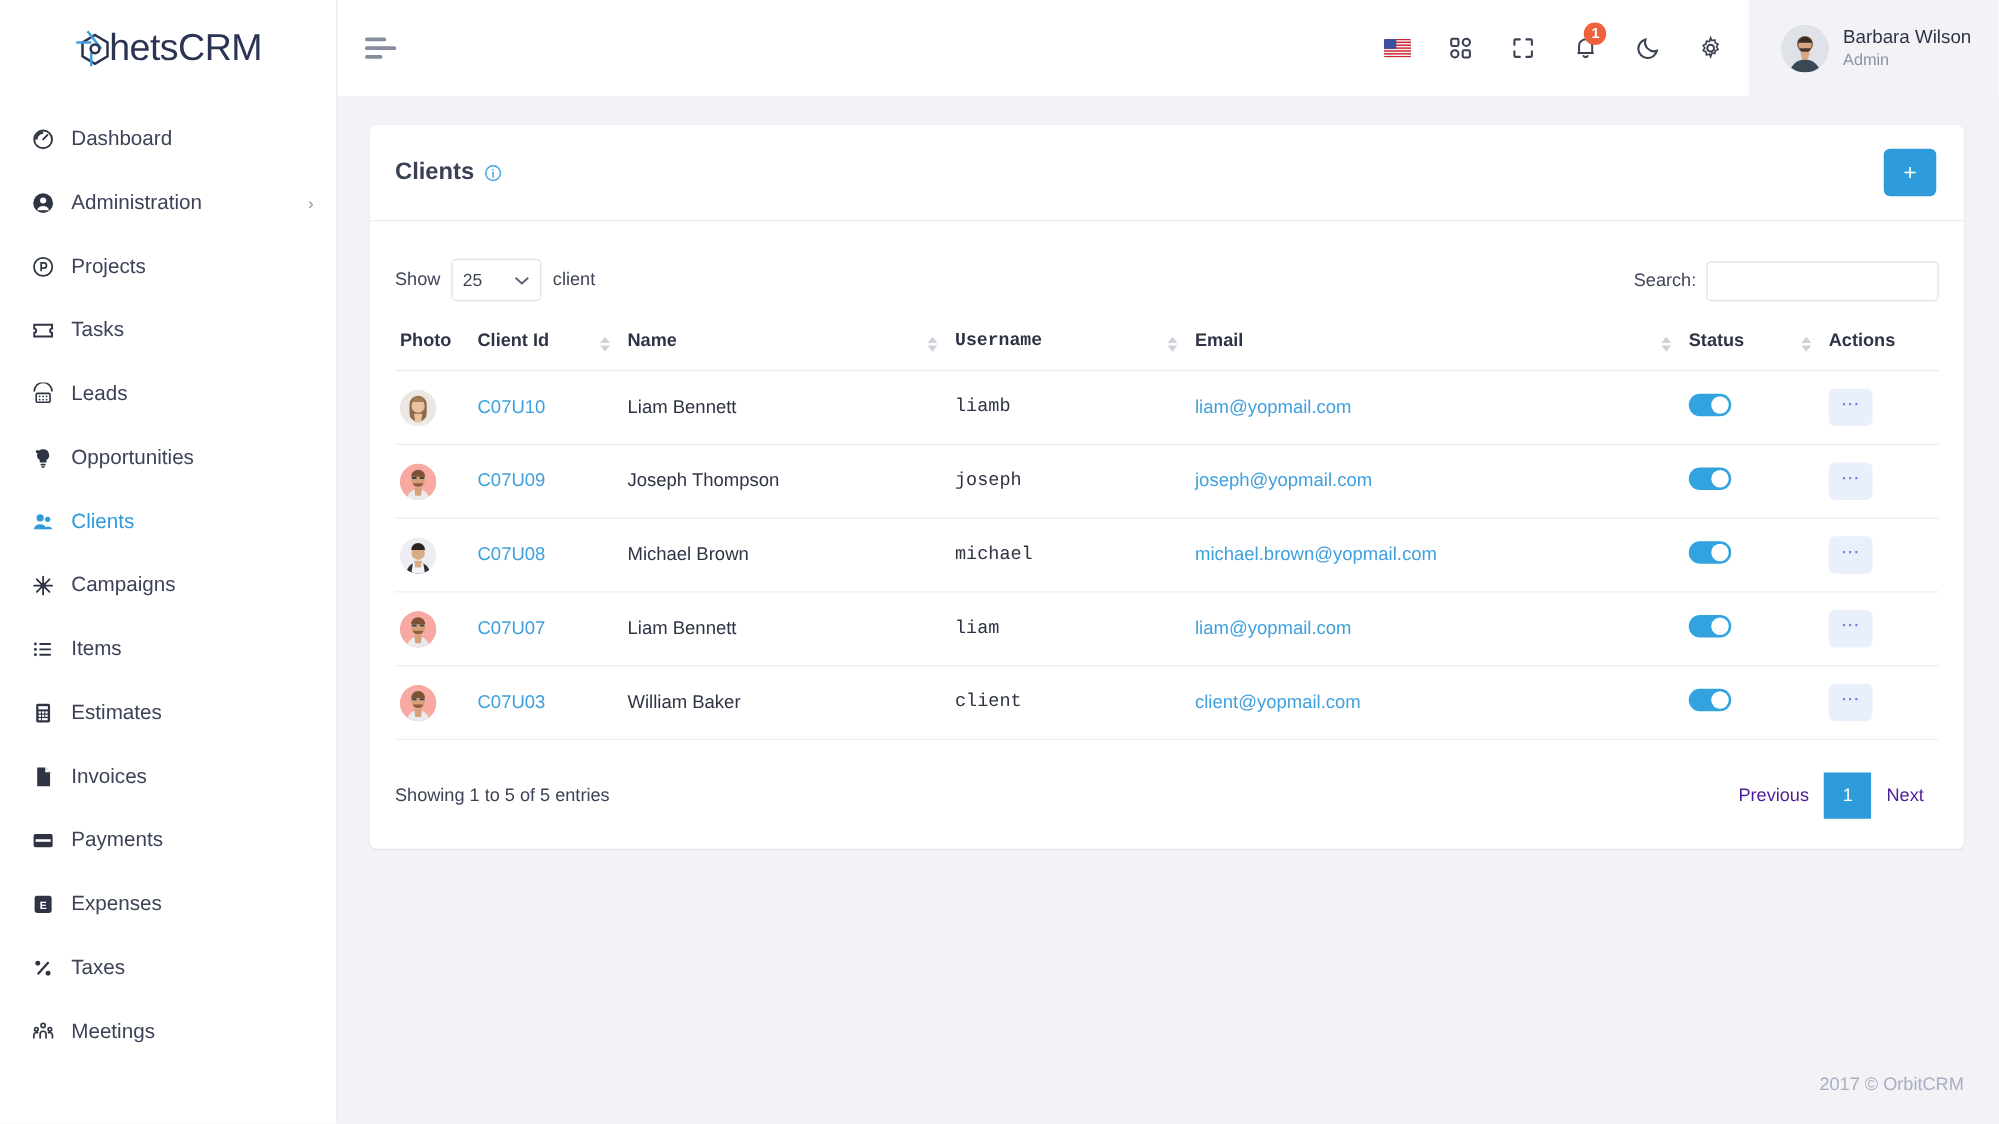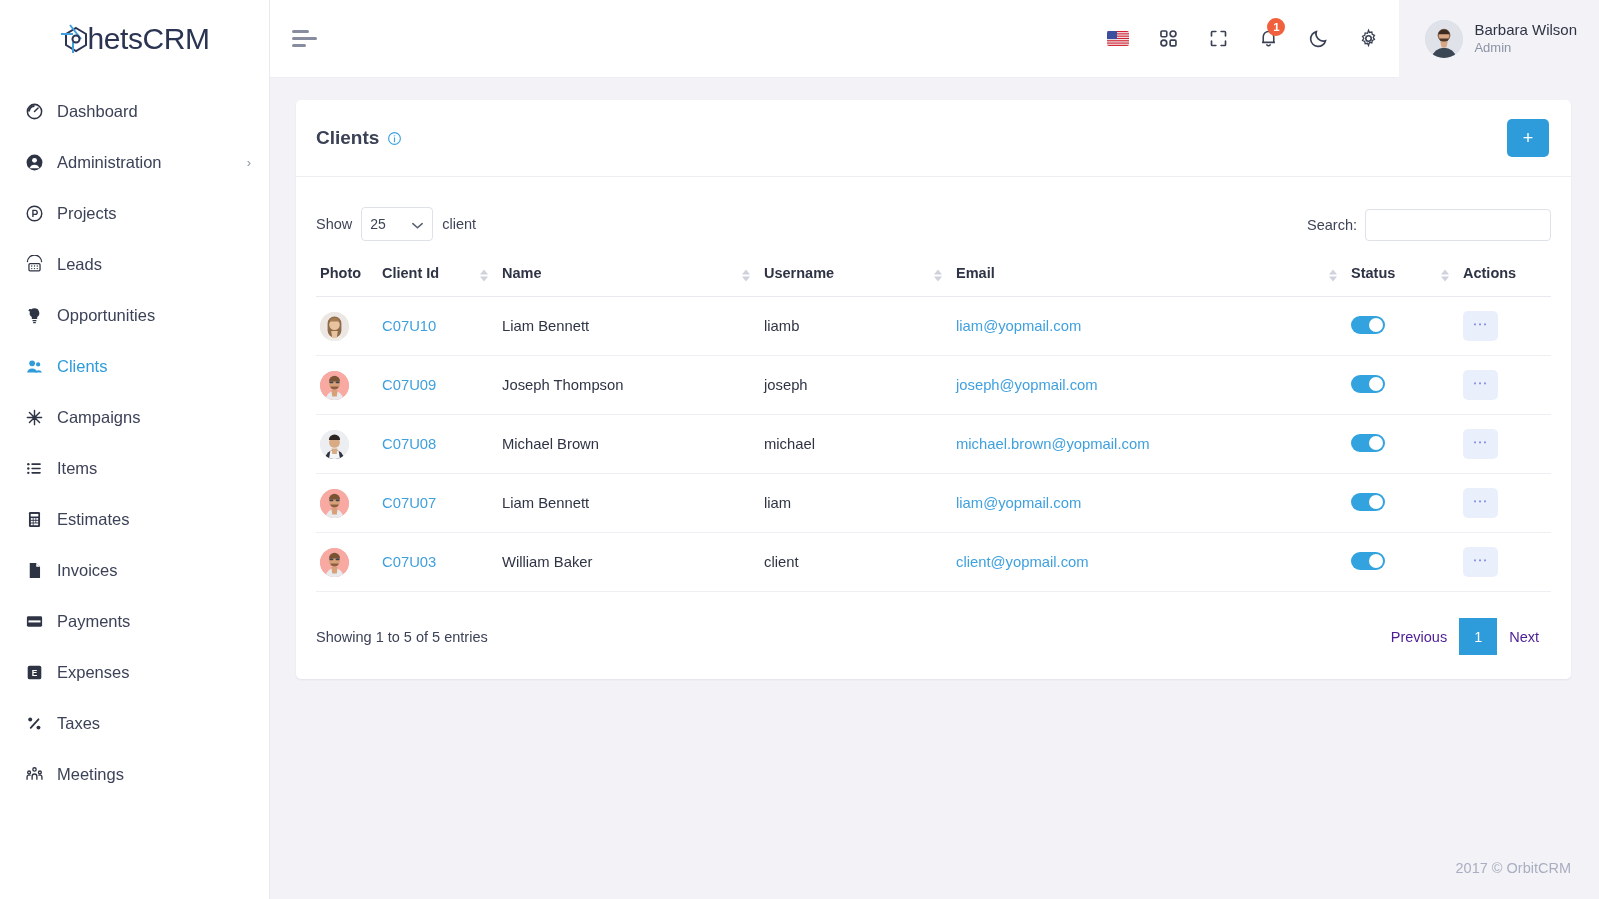--- a/index.html
+++ b/index.html
@@ -167,21 +167,21 @@
   }
   tbody tr:last-child td { border-bottom: 1px solid #eeeff3; }
   .cell-link { color: #3fa0de; text-decoration: none; cursor: pointer; }
   .row-avatar {
     width: 29px; height: 29px; border-radius: 50%; overflow: hidden;
     display: block; position: relative; background: #f3c9c4;
   }
   .col-photo { width: 62px; }
   .col-cid { width: 120px; }
   .col-name { width: 262px; }
-  .col-user { width: 192px; }
+  .col-user { width: 192px; font-family: Liberation Mono, monospace; }
   .col-status { width: 112px; }
   .col-actions { width: 92px; }
 
   .toggle {
     width: 34px; height: 18px; border-radius: 10px; background: #32a3df;
     position: relative; cursor: pointer; display: inline-block;
   }
   .toggle .knob {
     position: absolute; top: 2px; right: 2px;
     width: 14px; height: 14px; border-radius: 50%; background: #fff;
@@ -264,20 +264,28 @@
       <div class="nav-item">
         <span class="nav-icon">
           <svg width="19" height="19" viewBox="0 0 24 24" fill="none" stroke="currentColor" stroke-width="1.8">
             <circle cx="12" cy="12" r="9.2"></circle>
             <path d="M10 16.5V8h2.8a2.6 2.6 0 0 1 0 5.2H10" stroke-width="1.7"></path>
           </svg>
         </span>
         <span class="nav-label">Projects</span>
       </div>
 
+      <div class="nav-item">
+        <span class="nav-icon">
+          <svg width="19" height="19" viewBox="0 0 24 24" fill="none" stroke="currentColor" stroke-width="1.9">
+            <path d="M3 6h18v4a2 2 0 0 0 0 4v4H3v-4a2 2 0 0 0 0-4z"></path>
+          </svg>
+        </span>
+        <span class="nav-label">Tasks</span>
+      </div>
 
       <div class="nav-item">
         <span class="nav-icon">
           <svg width="19" height="19" viewBox="0 0 24 24" fill="none" stroke="currentColor" stroke-width="1.6">
             <path d="M3 9a9 9 0 0 1 18 0"></path>
             <rect x="5" y="11" width="14" height="9" rx="1.4"></rect>
             <circle cx="8.5" cy="14" r=".9" fill="currentColor" stroke="none"></circle>
             <circle cx="12" cy="14" r=".9" fill="currentColor" stroke="none"></circle>
             <circle cx="15.5" cy="14" r=".9" fill="currentColor" stroke="none"></circle>
             <circle cx="8.5" cy="17.2" r=".9" fill="currentColor" stroke="none"></circle>

